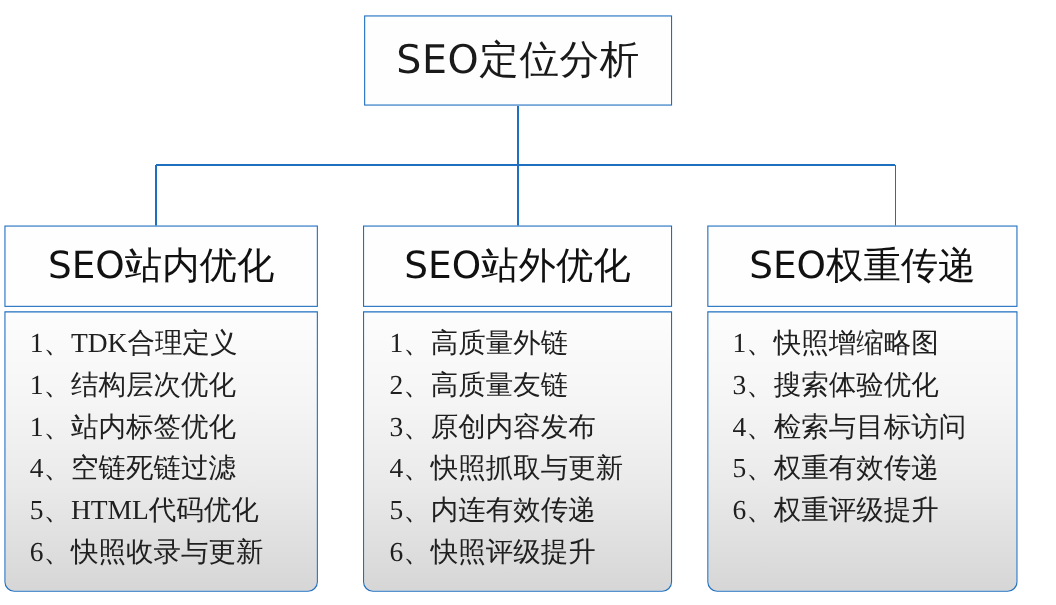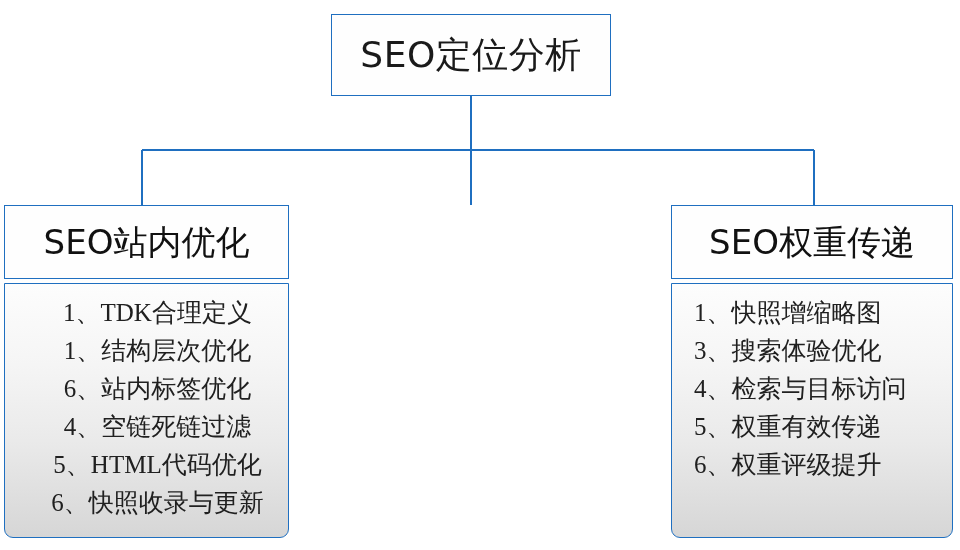--- a/index.html
+++ b/index.html
@@ -48,23 +48,23 @@
     letter-spacing: 0.5px;
     line-height: 1;
     white-space: nowrap;
   }
 
   
   .column {
     position: absolute;
     top: 205px;
   }
-  .col-1 { left: 4px;   width: 285px; text-align: center; }
+  .col-1 { left: 4px;   width: 285px; }
   .col-2 { left: 330px; width: 281px; }
-  .col-3 { left: 671px; width: 282px; }
+  .col-3 { left: 643px; width: 282px; }
 
   .col-header {
     box-sizing: border-box;
     height: 74px;
     border: 1.5px solid #1f6fc0;
     background: #fefefe;
     display: flex;
     align-items: center;
     justify-content: center;
   }
@@ -122,28 +122,43 @@
   </div>
 
   <div class="column col-1">
     <div class="col-header">
       <span class="col-header-text">SEO站内优化</span>
     </div>
     <div class="col-body">
       <ul class="item-list">
         <li class="list-item">1、TDK合理定义</li>
         <li class="list-item">1、结构层次优化</li>
-        <li class="list-item">6、站内标签优化</li>
+        <li class="list-item">1、站内标签优化</li>
         <li class="list-item">4、空链死链过滤</li>
         <li class="list-item">5、HTML代码优化</li>
         <li class="list-item">6、快照收录与更新</li>
       </ul>
     </div>
   </div>
 
+  <div class="column col-2">
+    <div class="col-header">
+      <span class="col-header-text">SEO站外优化</span>
+    </div>
+    <div class="col-body">
+      <ul class="item-list">
+        <li class="list-item">1、高质量外链</li>
+        <li class="list-item">2、高质量友链</li>
+        <li class="list-item">3、原创内容发布</li>
+        <li class="list-item">4、快照抓取与更新</li>
+        <li class="list-item">5、内连有效传递</li>
+        <li class="list-item">6、快照评级提升</li>
+      </ul>
+    </div>
+  </div>
 
   <div class="column col-3">
     <div class="col-header">
       <span class="col-header-text">SEO权重传递</span>
     </div>
     <div class="col-body">
       <ul class="item-list">
         <li class="list-item">1、快照增缩略图</li>
         <li class="list-item">3、搜索体验优化</li>
         <li class="list-item">4、检索与目标访问</li>

